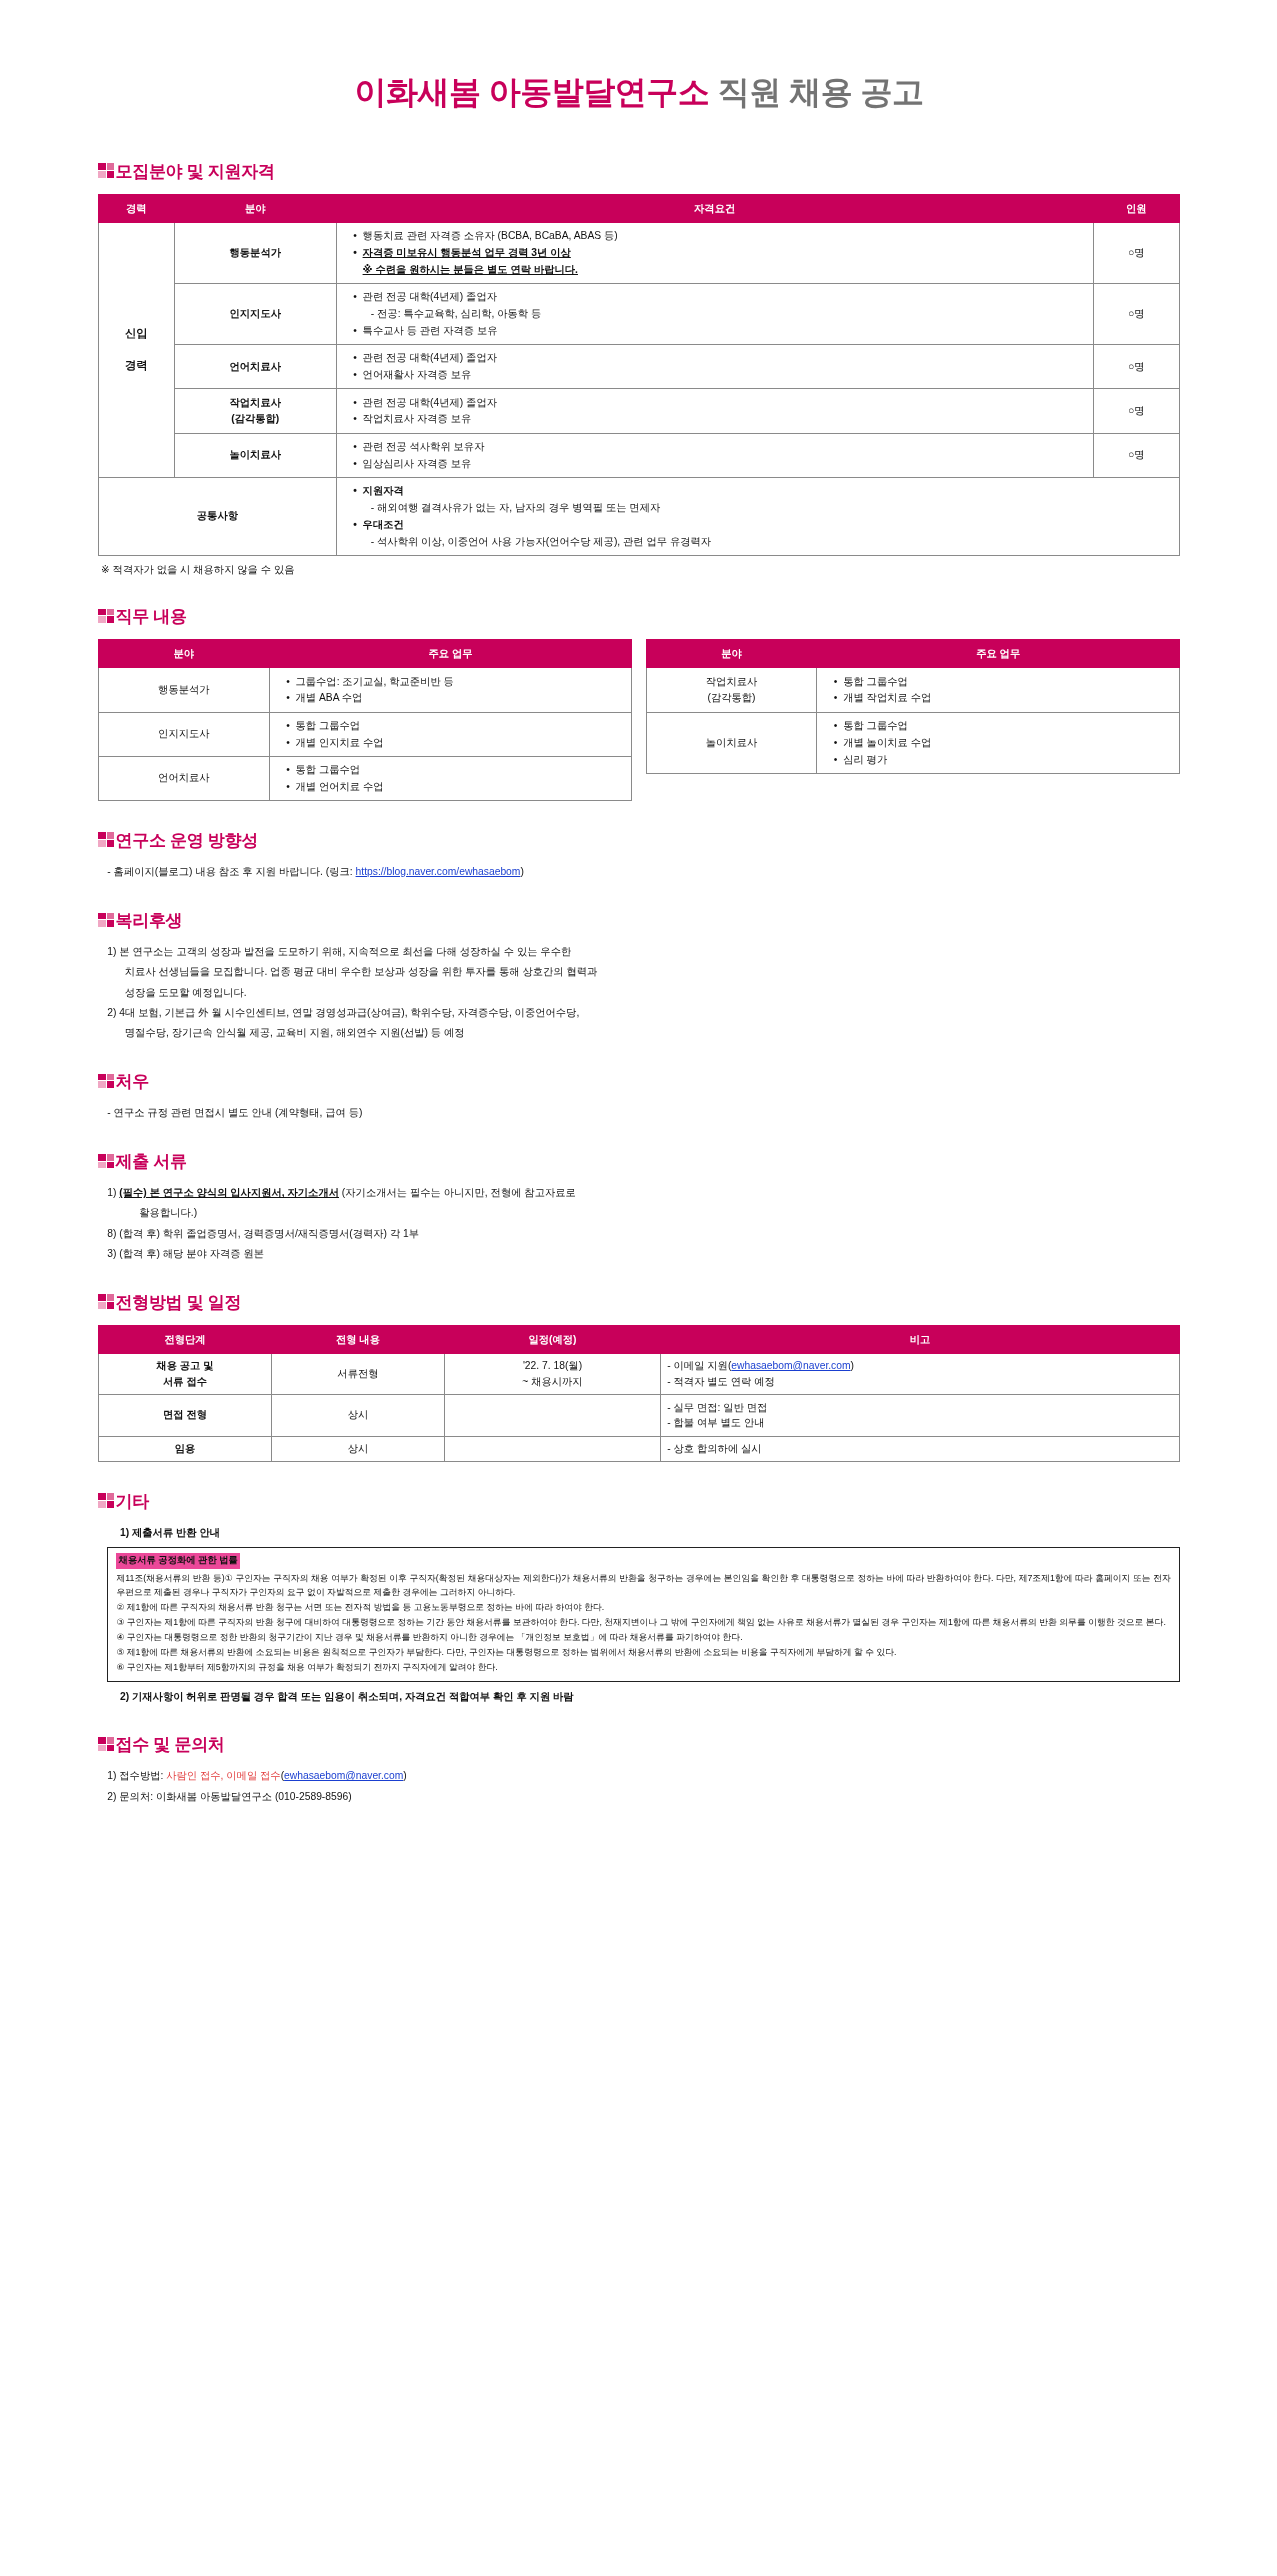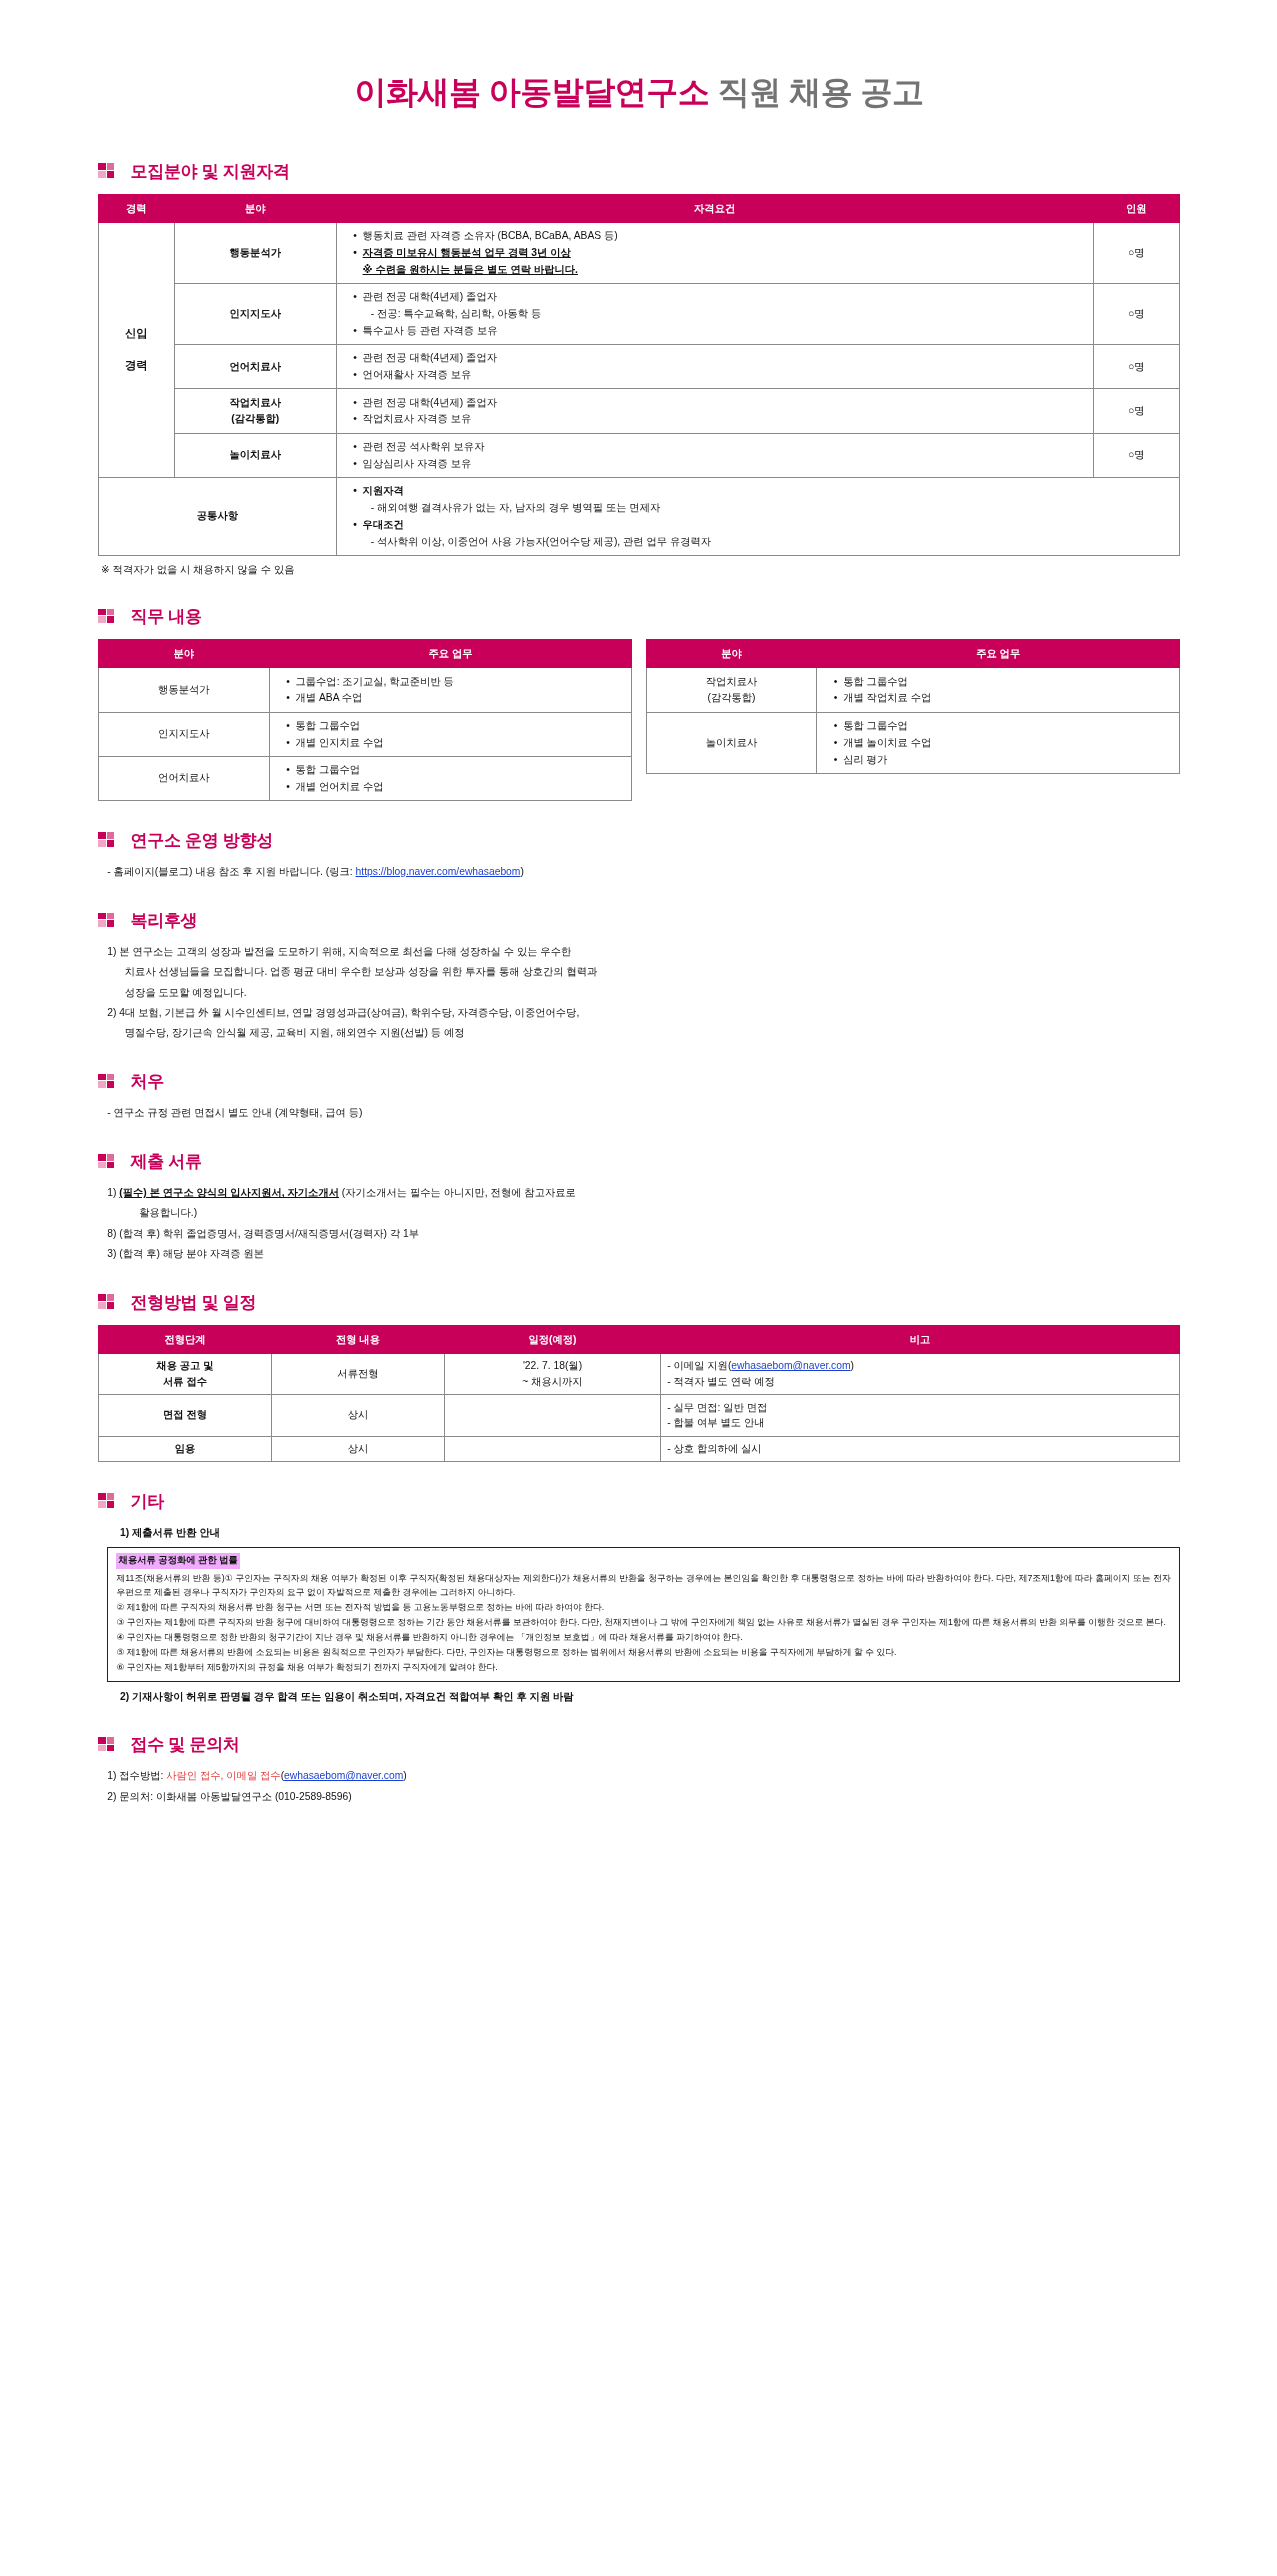--- a/index.html
+++ b/index.html
@@ -28,21 +28,21 @@
     line-height: 1.3;
   }
   .doc-title .brand { color: #c8005a; }
   .doc-title .rest { color: #737373; }
 
   
   .section { margin-bottom: 28px; }
   .sec-head {
     display: flex;
     align-items: center;
-    gap: 15px;
+    gap: 0;
     margin-bottom: 11.3px;
   }
   .sec-head .marker {
     width: 17.5px; height: 15.5px;
     display: block;
     position: relative;
     flex: 0 0 auto;
   }
   .sec-head .marker i {
     position: absolute;
@@ -132,21 +132,21 @@
 
   
   .etc-box {
     border: 0.5px solid #222;
     padding: 5.2px 8.2px 6.2px 8.2px;
     margin: 5.2px 0 5.2px 9.3px;
     font-size: 8.8px;
     line-height: 1.6;
   }
   .etc-box .bt {
-    background: #f0abfc;
+    background: #ec4899;
     display: inline-block;
     font-weight: bold;
     padding: 0.5px 2.1px;
     margin-bottom: 2.1px;
     font-size: 9.3px;
   }
   .etc-box p { margin: 0 0 1px 0; text-align: justify; }
   .etc-list { font-size: 10.3px; line-height: 1.7; margin-left: 22px; font-weight: bold; }
 </style>
 </head>

